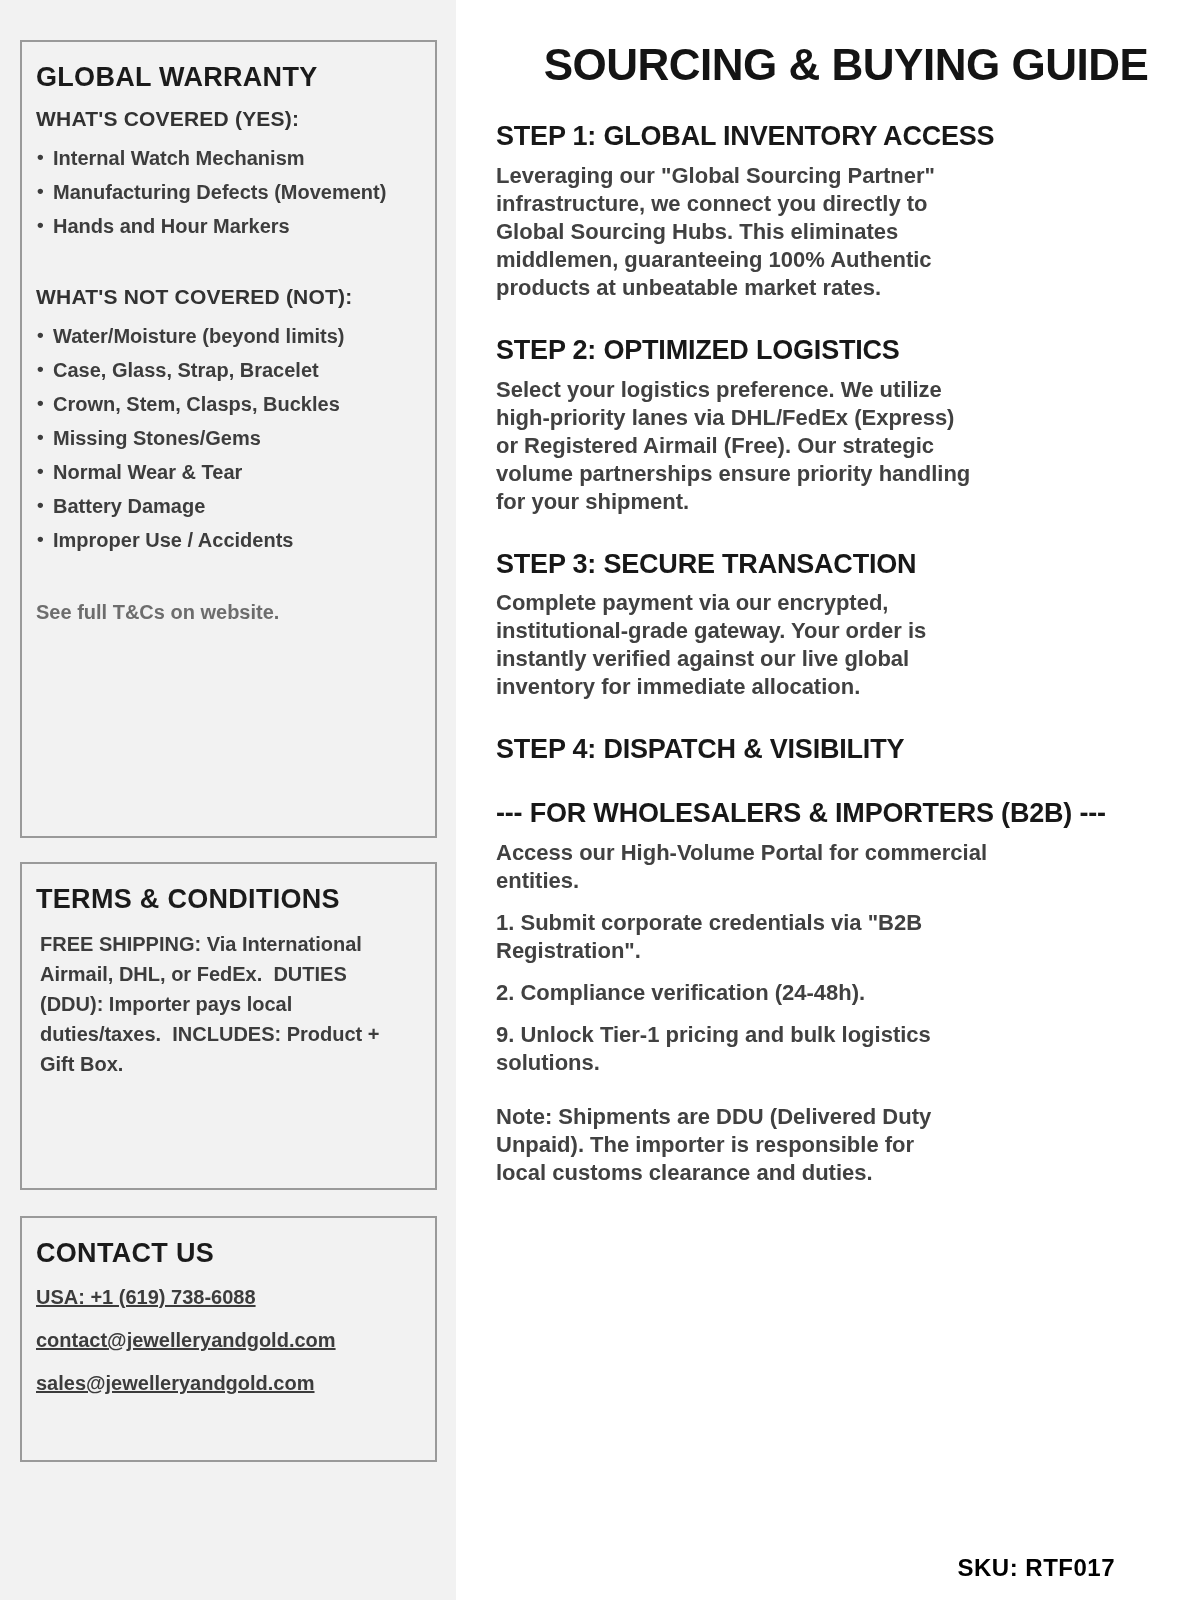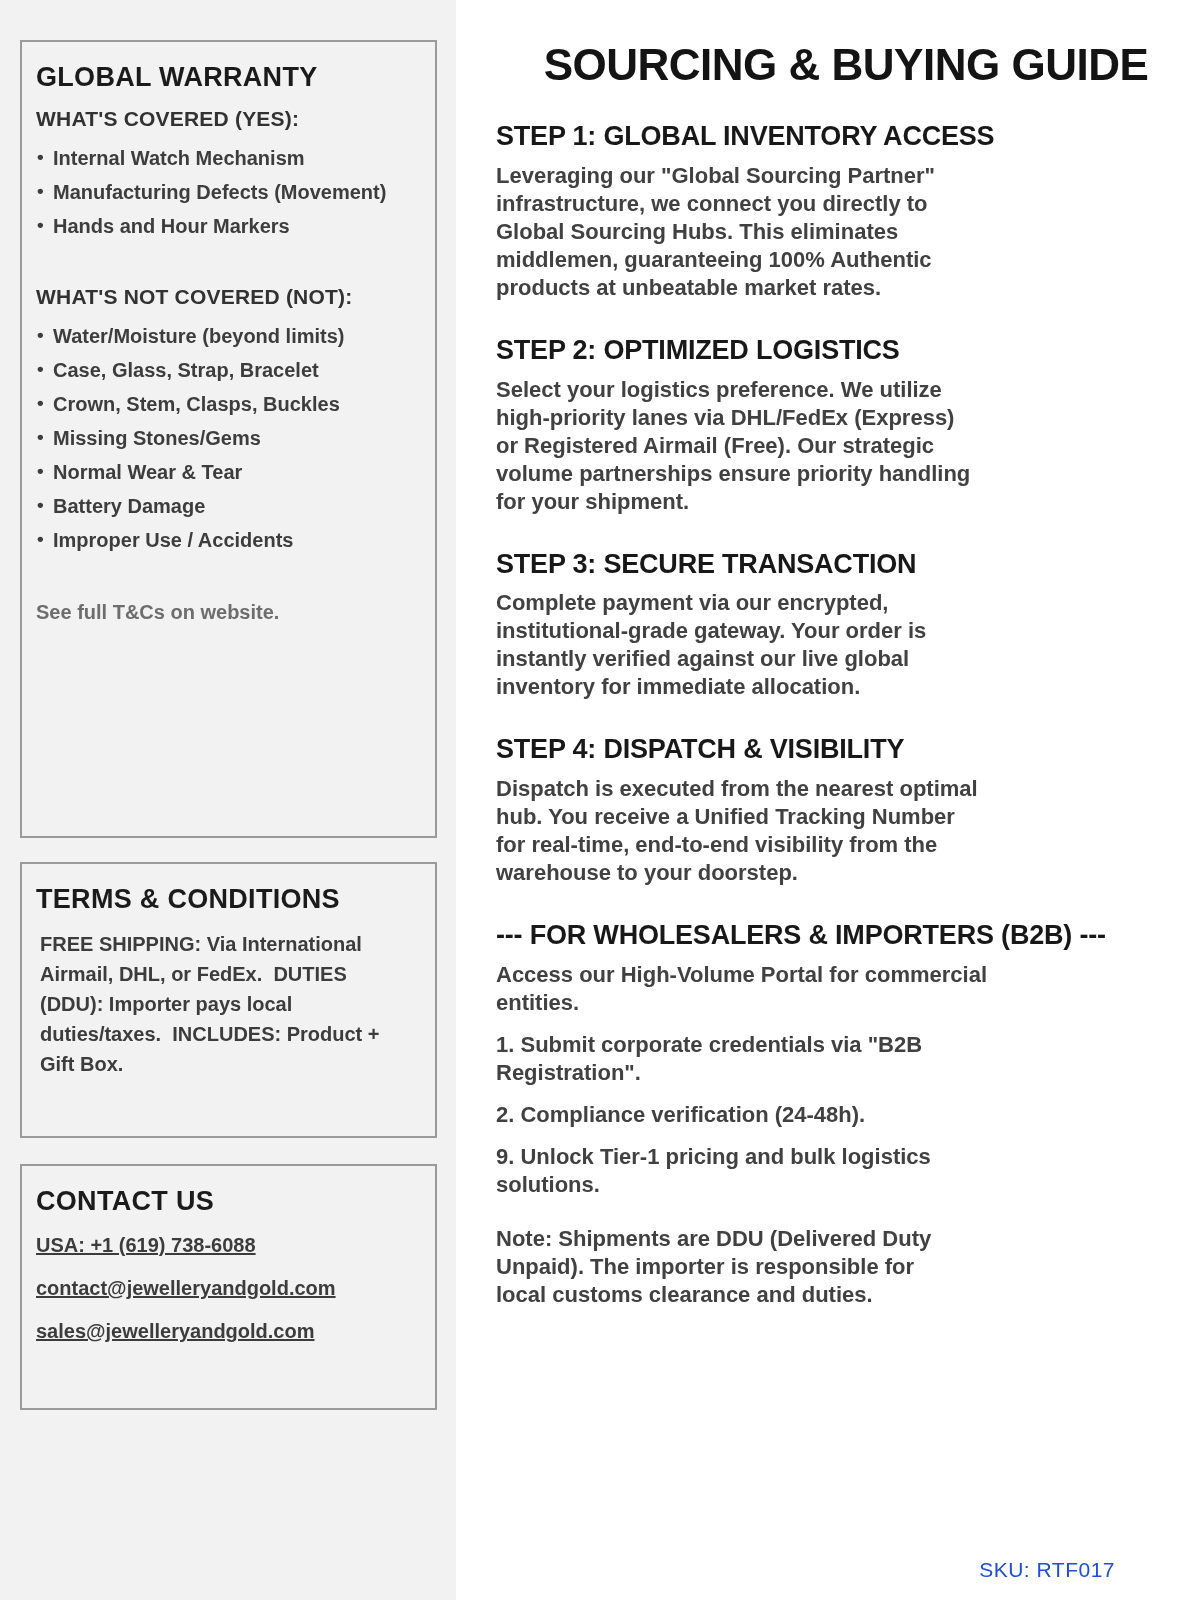--- a/index.html
+++ b/index.html
@@ -18,21 +18,21 @@
     background: #f2f2f2;
     padding: 40px 0 0 20px;
   }
   .box {
     width: 417px;
     border: 2px solid #9a9a9a;
     padding: 20px 15px 0 14px;
     background: transparent;
   }
   .box-warranty { height: 798px; margin-bottom: 24px; }
-  .box-terms    { height: 276px; margin-bottom: 26px; }
+  .box-terms    { height: 328px; margin-bottom: 26px; }
   .box-contact  { height: 246px; }
 
   .box-title {
     margin: 0; font-size: 27px; font-weight: 800;
     color: #1b1b1b; letter-spacing: 0.3px; line-height: 1.15;
   }
   .sub-heading {
     margin: 14px 0 10px; font-size: 21px; font-weight: 700;
     color: #323232; letter-spacing: 0.2px;
   }
@@ -72,21 +72,21 @@
     color: #181818; letter-spacing: -0.2px; line-height: 1.1;
   }
   .step-paragraph {
     margin: 0 0 14px; width: 650px;
     font-size: 22px; font-weight: 600; color: #414141; line-height: 28px;
   }
   .step-paragraphs p + p:last-child { margin-top: 26px; }
 
   .sku {
     position: absolute; right: 85px; bottom: 18px;
-    font-size: 21px; font-weight: 400; color: #1d4ed8; letter-spacing: 0.5px;
+    font-size: 24px; font-weight: 700; color: #000000; letter-spacing: 0.5px;
   }
 </style>
 </head>
 <body>
 
 <div class="page">
 
   <aside class="sidebar">
 
     <section class="box box-warranty">
@@ -165,27 +165,20 @@
           <div class="step-paragraphs">
 
           <p class="step-paragraph prelines">Complete payment via our encrypted,
 institutional-grade gateway. Your order is
 instantly verified against our live global
 inventory for immediate allocation.</p>
           </div>
         </section>
         <section class="step">
           <h2 class="step-heading">STEP 4: DISPATCH &amp; VISIBILITY</h2>
-          <div class="step-paragraphs">
-
-          <p class="step-paragraph prelines">Dispatch is executed from the nearest optimal
-hub. You receive a Unified Tracking Number
-for real-time, end-to-end visibility from the
-warehouse to your doorstep.</p>
-          </div>
         </section>
         <section class="step">
           <h2 class="step-heading">--- FOR WHOLESALERS &amp; IMPORTERS (B2B) ---</h2>
           <div class="step-paragraphs">
 
           <p class="step-paragraph prelines">Access our High-Volume Portal for commercial
 entities.</p>
             <p class="step-paragraph prelines">1. Submit corporate credentials via "B2B
 Registration".</p>
             <p class="step-paragraph prelines">2. Compliance verification (24-48h).</p>

